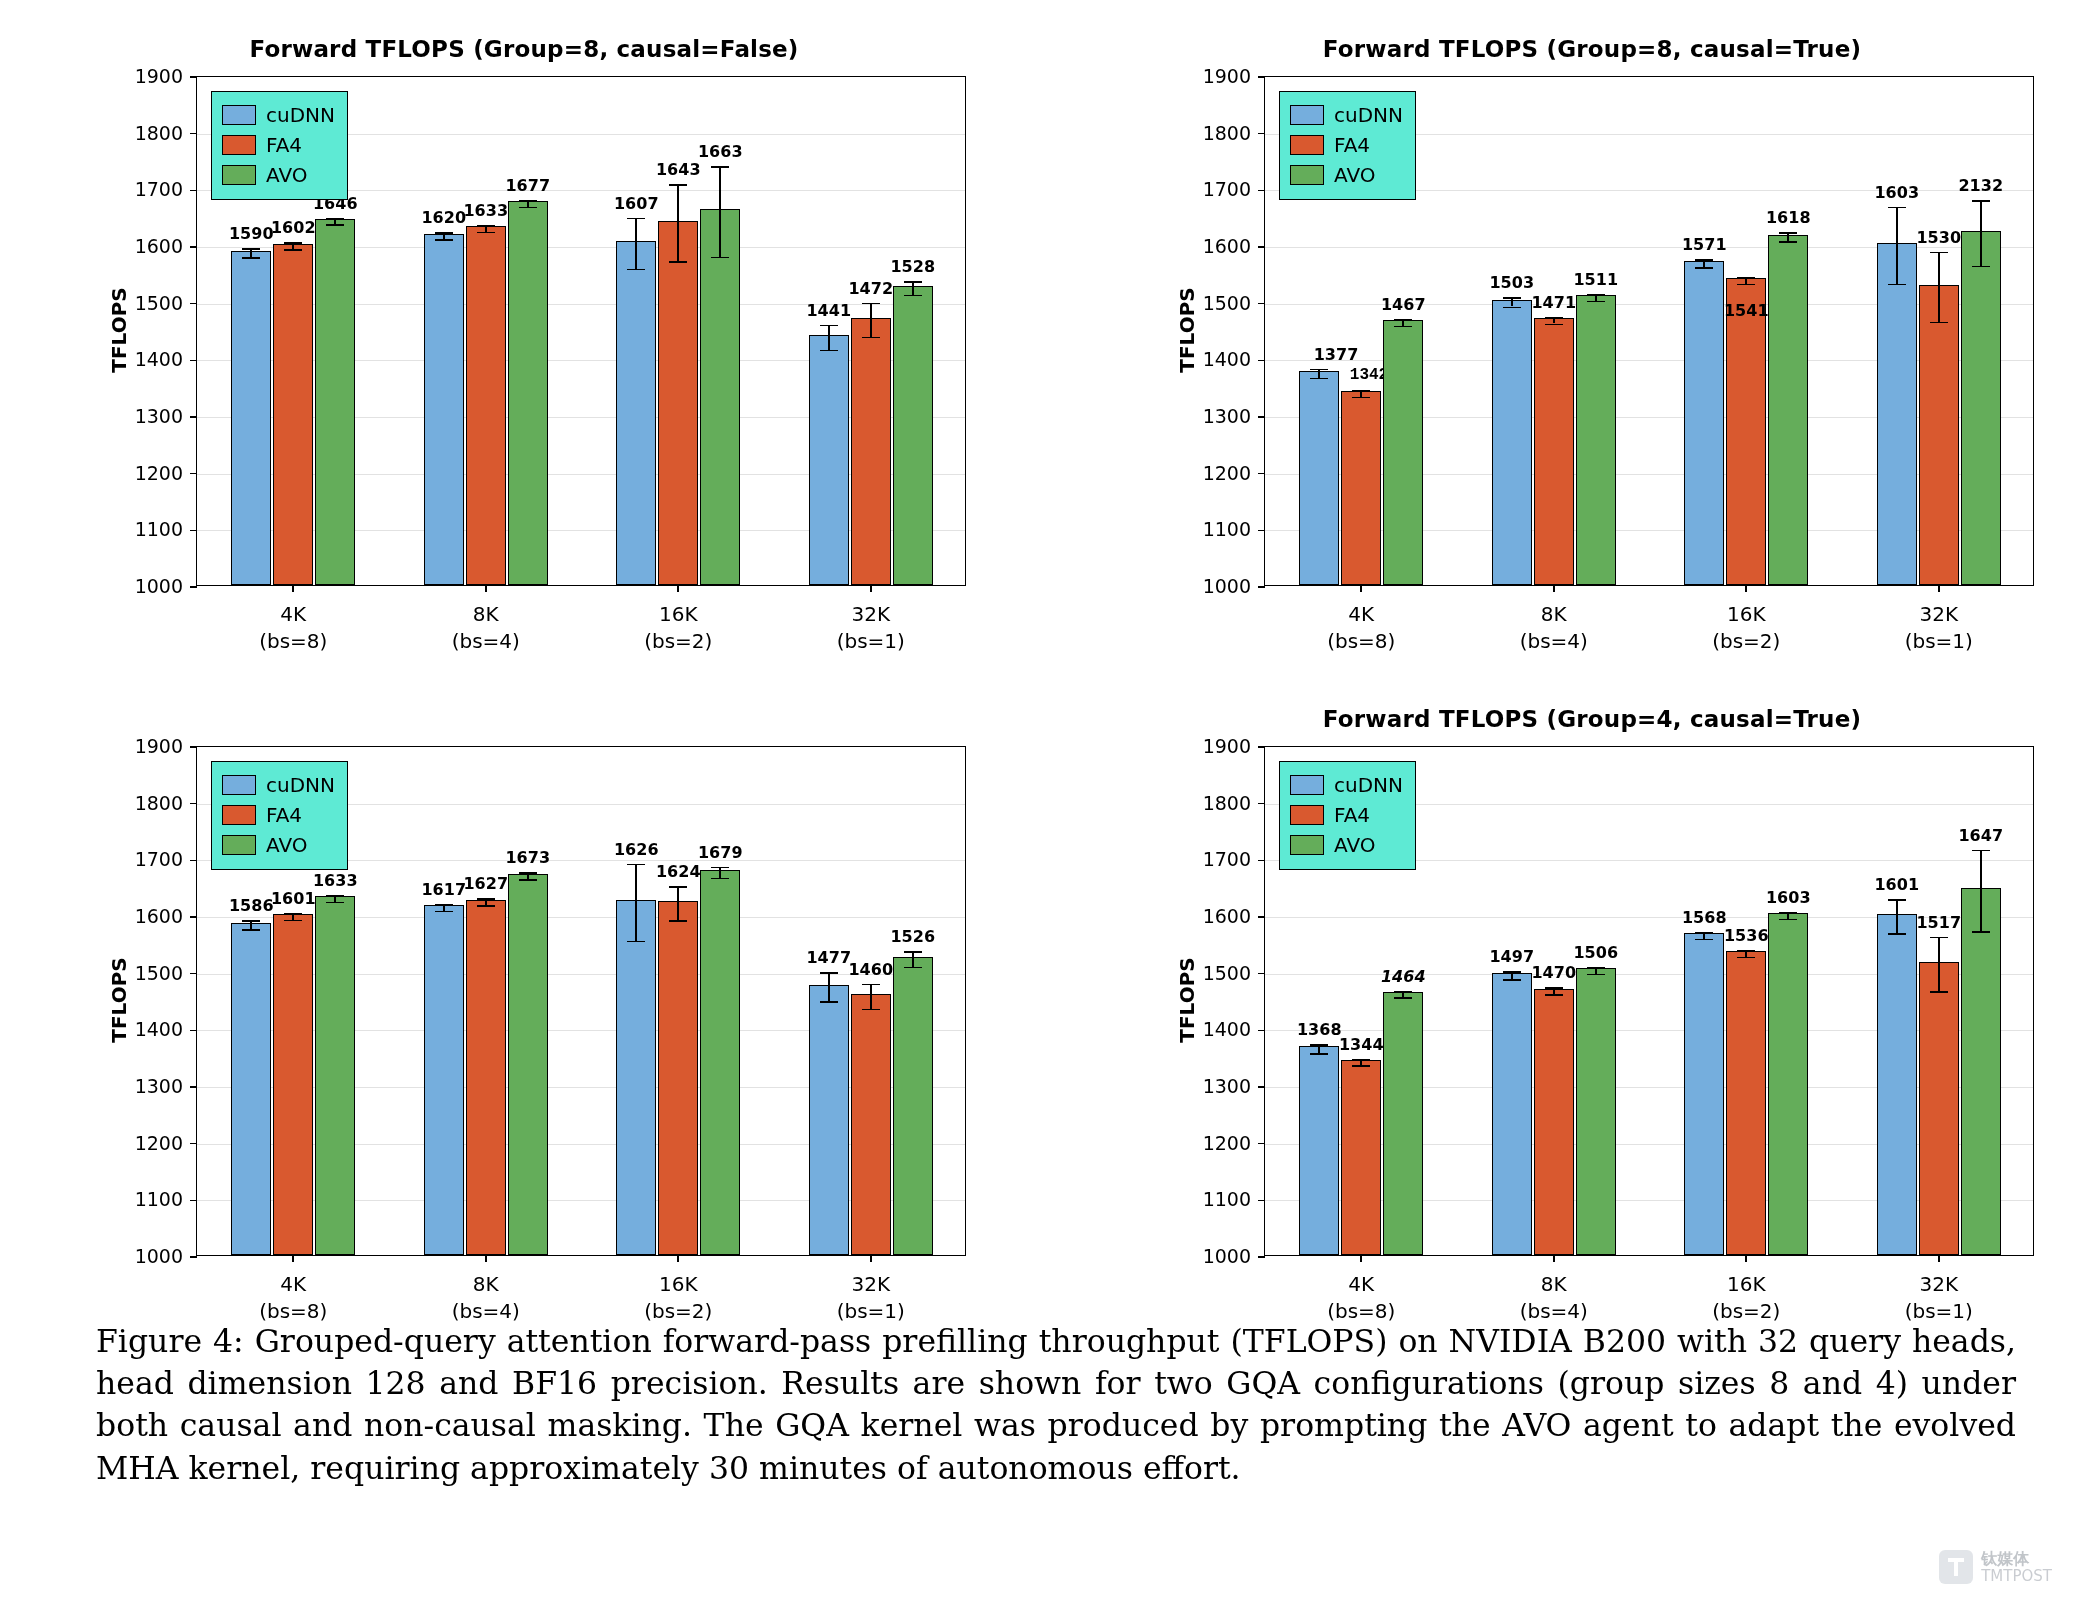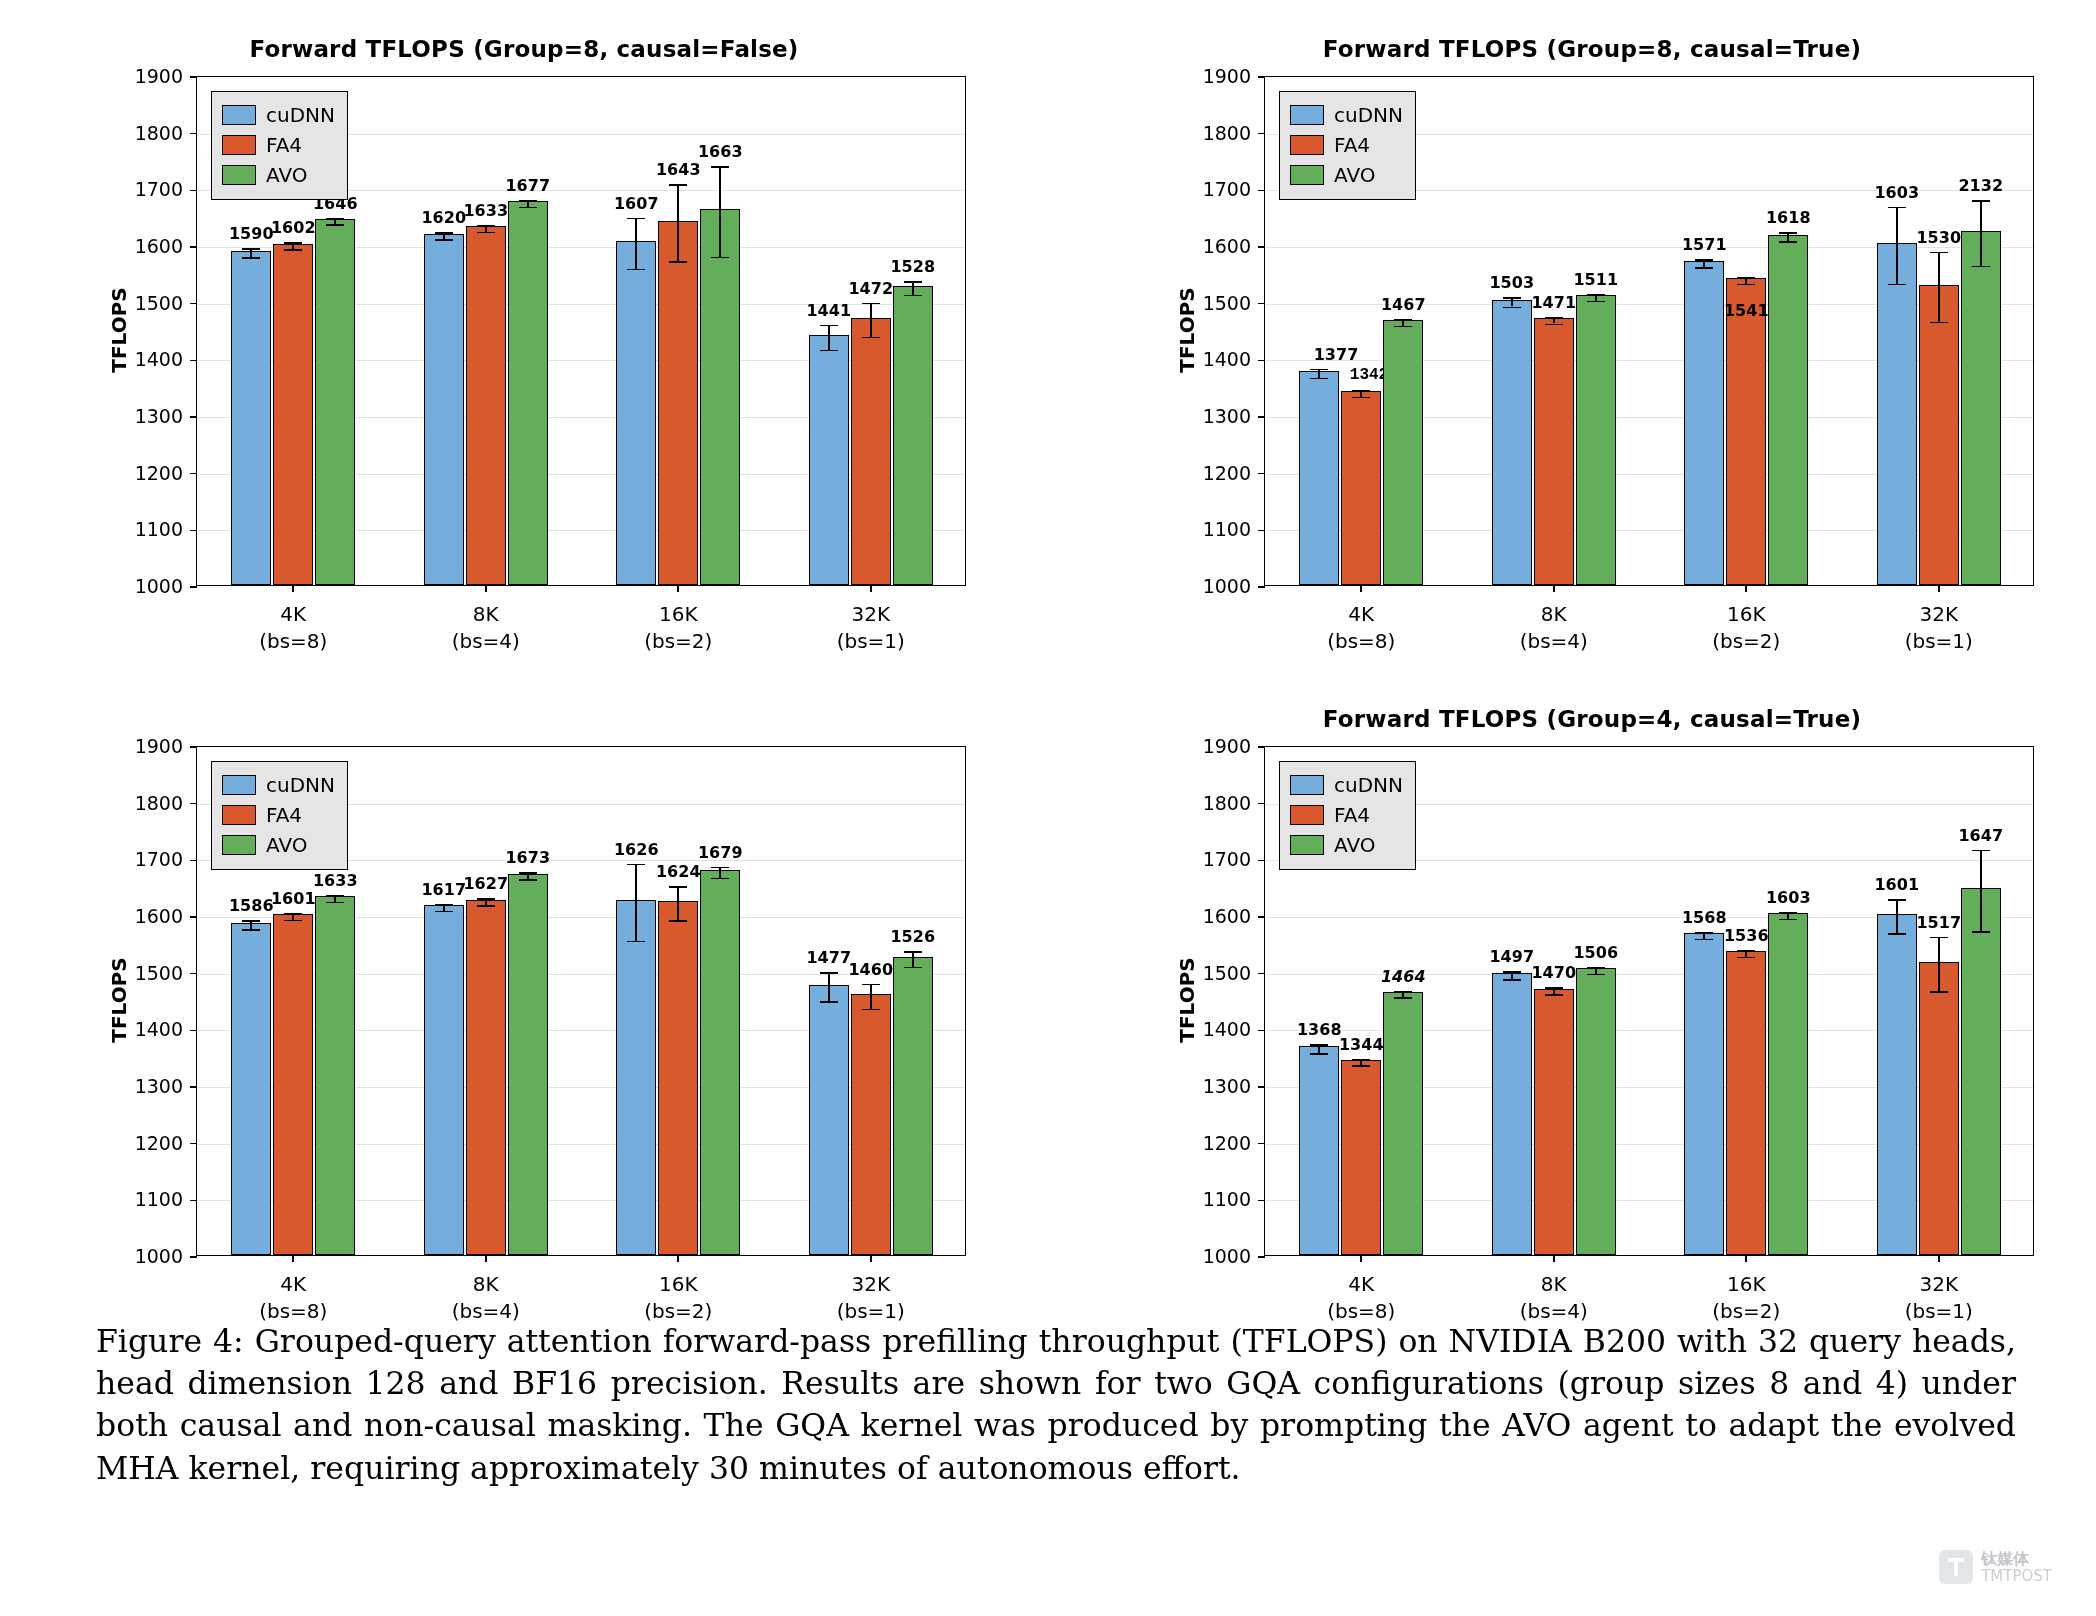--- a/index.html
+++ b/index.html
@@ -110,21 +110,21 @@
   .errcap {
     position: absolute;
     height: 1.6px;
     background: #000;
   }
   .legend {
     position: absolute;
     left: 14px;
     top: 14px;
     border: 1.2px solid #000;
-    background: #e5e5e5;
+    background: #5eead4;
     padding: 8px 12px 9px 10px;
     z-index: 5;
   }
   .legend-row {
     display: flex;
     align-items: center;
     height: 30px;
   }
   .legend-swatch {
     width: 34px; height: 20px;

